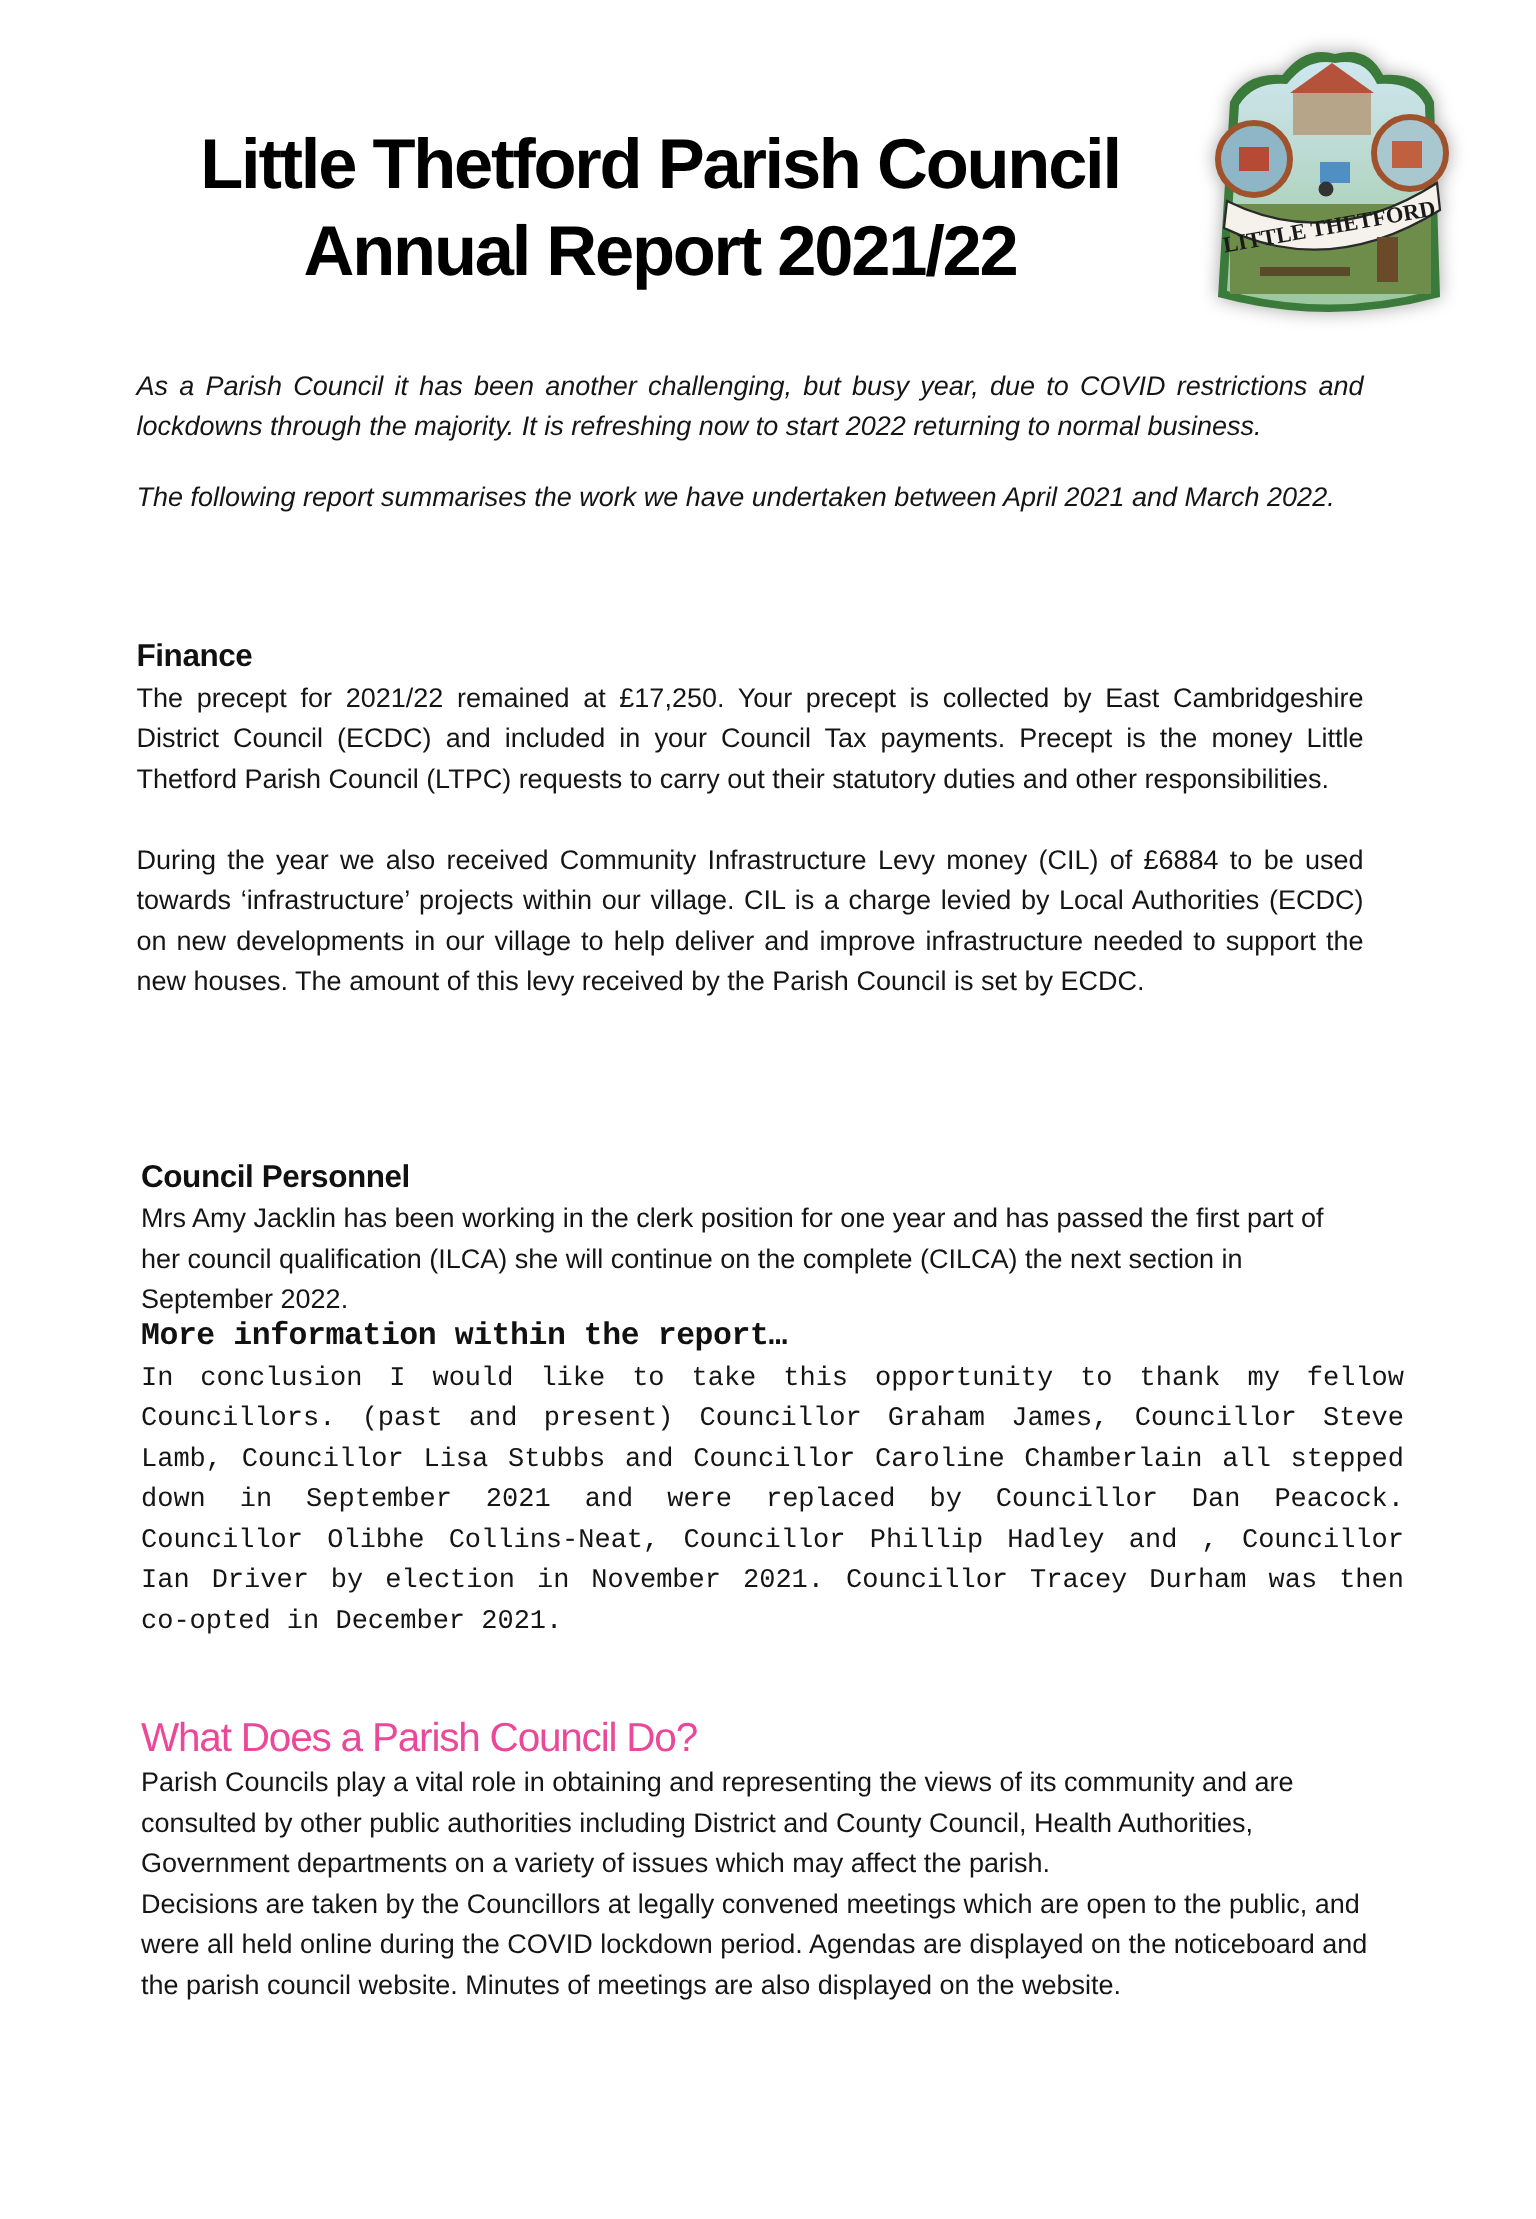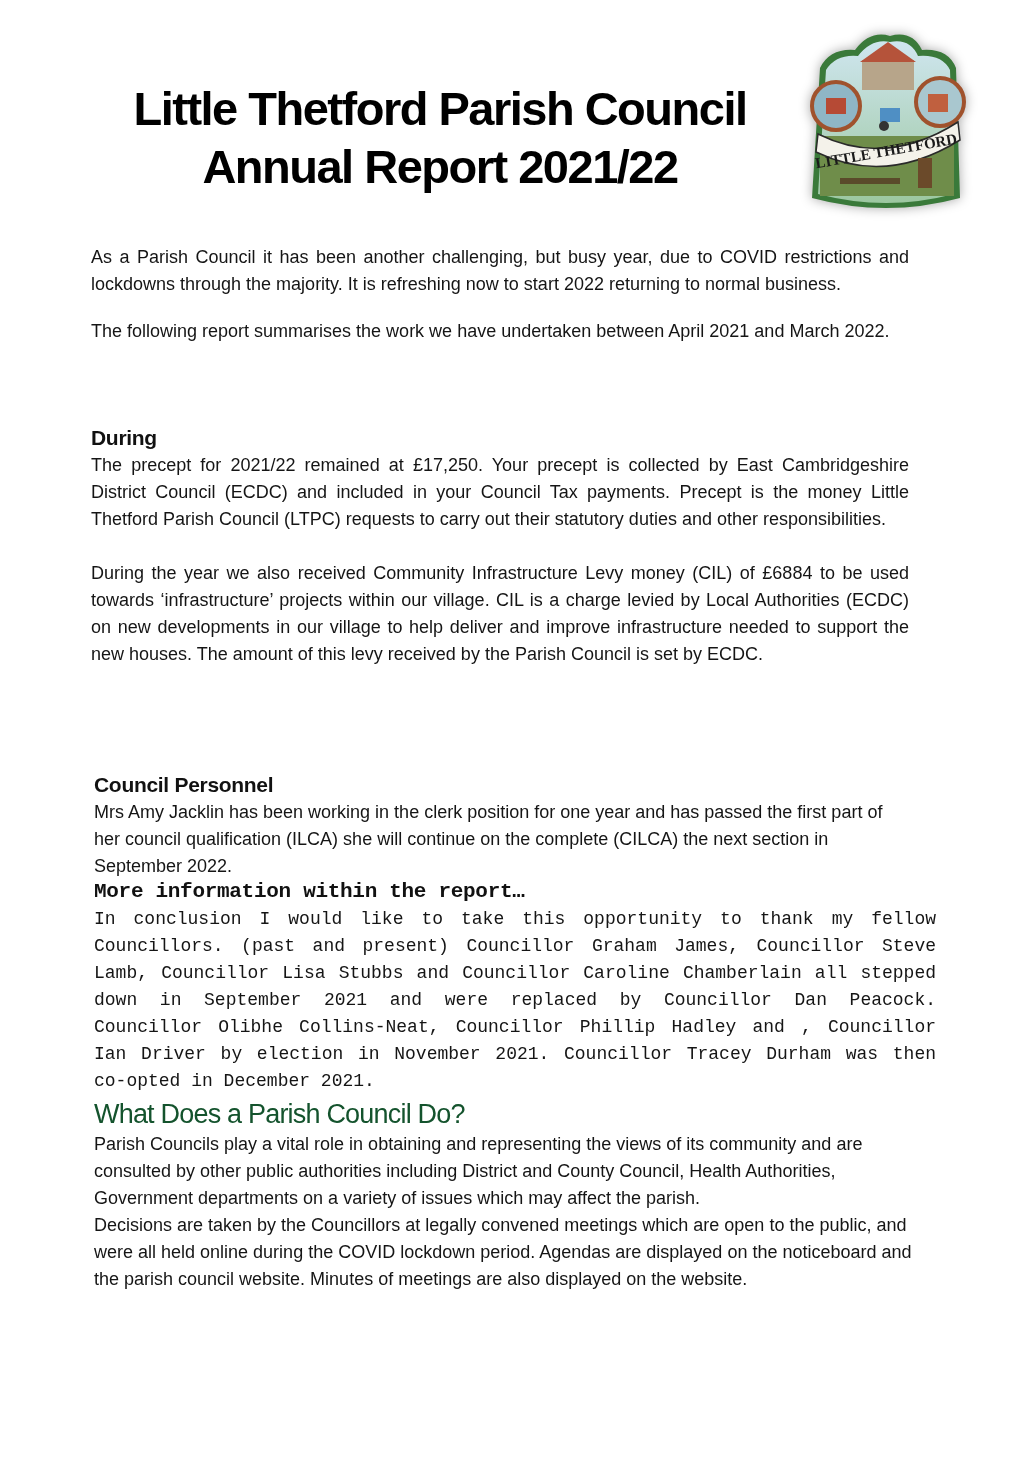--- a/index.html
+++ b/index.html
@@ -13,21 +13,21 @@
     letter-spacing: -1.5px; color: #000; font-weight: bold;
   }
   .title div { display: block; }
   .logo {
     position: absolute; left: 800px; top: 28px; width: 172px; height: 188px;
     filter: drop-shadow(0 0 6px rgba(0,0,0,0.35));
   }
   .block { position: absolute; font-size: 18px; line-height: 27px; color: #151515; }
   .justify { text-align: justify; text-align-last: left; }
   .heading { font-weight: bold; font-size: 21px; line-height: 28px; color: #111; letter-spacing: -0.3px; }
-  .big-heading { font-size: 27px; line-height: 34px; color: #14532d; letter-spacing: -0.8px; }
+  .big-heading { font-size: 27px; line-height: 34px; color: #ec4899; letter-spacing: -0.8px; margin-top: 44px; }
   p { margin: 0; }
 </style>
 </head>
 <body>
 
 <div class="title">
   <div>Little Thetford Parish Council</div>
   <div>Annual Report 2021/22</div>
 </div>
 
@@ -48,27 +48,27 @@
   <circle cx="140" cy="74" r="24" fill="#a9c7cf" stroke="#a0522d" stroke-width="4"></circle>
   <rect x="128" y="66" width="20" height="18" fill="#c0603f"></rect>
   <rect x="80" y="80" width="20" height="14" fill="#4f8fc4"></rect>
   <circle cx="84" cy="98" r="5" fill="#333"></circle>
   <path d="M18 106 Q86 140 158 94 L160 112 Q86 158 16 124 Z" fill="#f4f2ea" stroke="#2a2a2a" stroke-width="1.5"></path>
   <text x="86" y="128" text-anchor="middle" font-family="Liberation Serif, serif" font-size="15" font-weight="bold" fill="#1a1a1a" transform="rotate(-10 86 122)">LITTLE THETFORD</text>
   <rect x="40" y="150" width="60" height="6" fill="#5a4a2a"></rect>
   <rect x="118" y="130" width="14" height="30" fill="#6b4a2a"></rect>
 </svg>
 
-<div class="block justify" style="left:91px; top:244px; width:818px;">
+<div class="block justify" style="left:91px; top:244px; width:818px;font-style:italic;">
   <p>As a Parish Council it has been another challenging, but busy year, due to COVID restrictions and lockdowns through the majority.  It is refreshing now to start 2022 returning to normal business.</p>
   <p style="margin-top:20px;">The following report summarises the work we have undertaken between April 2021 and March 2022.</p>
 </div>
 
 <div class="block" style="left:91px; top:424px; width:818px;">
-  <div class="heading">During</div>
+  <div class="heading">Finance</div>
   <p class="justify">The precept for 2021/22 remained at £17,250. Your precept is collected by East Cambridgeshire District Council (ECDC) and included in your Council Tax payments. Precept is the money Little Thetford Parish Council (LTPC) requests to carry out their statutory duties and other responsibilities.</p>
   <p class="justify" style="margin-top:27px;">During the year we also received Community Infrastructure Levy money (CIL) of £6884 to be used towards  ‘infrastructure’ projects within our village. CIL is a charge levied by Local Authorities (ECDC) on new developments in our village to help deliver and improve infrastructure needed to support the new houses. The amount of this levy received by the Parish Council is set by ECDC.</p>
 </div>
 
 <div class="block" style="left:94px; top:771px; width:818px;">
   <div class="heading">Council Personnel</div>
   <p>Mrs Amy Jacklin has been working in the clerk position for one year and  has passed the first part of her council qualification (ILCA) she will continue on the complete (CILCA) the next section in September 2022.</p>
 </div>
 
 <div class="block" style="left:94px; top:878px; width:842px;font-family:Liberation Mono, monospace;">

